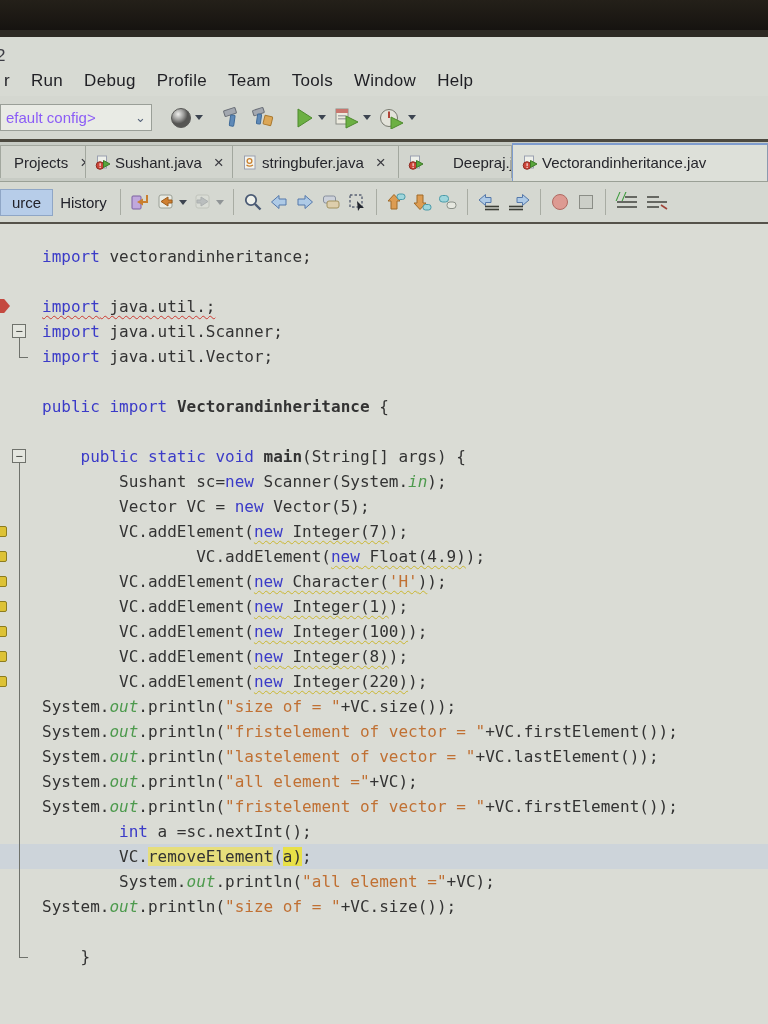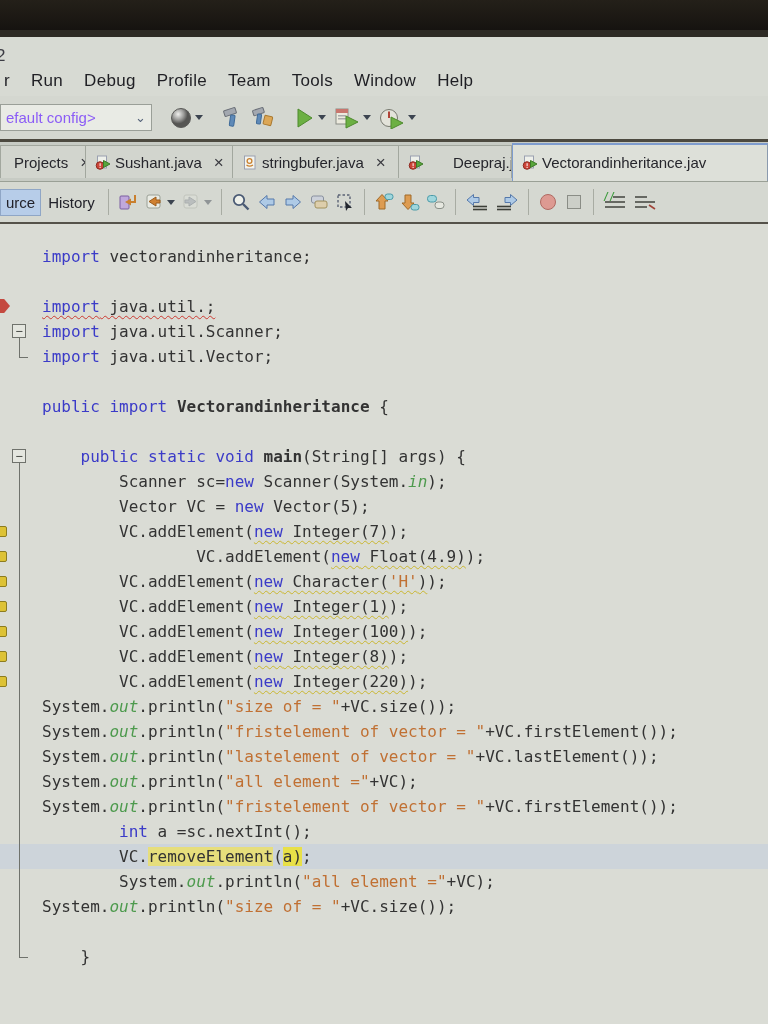--- a/index.html
+++ b/index.html
@@ -35,21 +35,21 @@
   .tab { height:33px; display:flex; align-items:center; padding:0 9px; background:#d2d5ce; border:1px solid #a2a79e; border-bottom:none; font-size:15px; color:#26262c; white-space:nowrap; overflow:hidden; }
   .tab + .tab { border-left:none; }
   .tab .label { margin:0 4px; }
   .tab .close { margin-left:8px; font-size:17px; color:#3a3a40; line-height:1; cursor:pointer; }
   .tab.active { height:38px; background:#dde0d9; border-top:2px solid #7e9cce; border-left:1px solid #7e9cce; border-right:1px solid #8a9aae; }
   .tab .ticon { display:flex; }
 
   
   .edbar { height:42px; background:#d5d8d1; display:flex; align-items:center; border-bottom:2px solid #55524a; }
   .toggle { font-size:15px; color:#22222a; padding:4px 7px; }
-  .toggle.sel { background:#b7cde9; border:1px solid #8fa6c6; padding:4px 5px; }
+  .toggle.sel { background:#b7cde9; border:1px solid #8fa6c6; padding:4px 11px; }
   .edsep { width:1px; height:26px; background:#a8aca3; margin:0 6px; }
   .ebtn { display:flex; align-items:center; margin:0 3px; }
   .ebtn.disabled { opacity:.45; }
 
   
   .editor { position:relative; height:778px; background:var(--c-editor-bg,#dadcd5); overflow:hidden; font-family:"DejaVu Sans Mono", monospace; }
   .code { padding-top:20px; }
   .line { position:relative; height:25px; line-height:25px; font-size:16px; white-space:pre; }
   .line.hl { background:var(--c-line-highlight,#cdd4da); }
   .txt { display:block; margin-left:42px; }
@@ -388,21 +388,21 @@
     <div class="code" id="code">
         <div class="line"><span class="txt" style="padding-left: 0ch;"><span class="tok kw">import</span><span class="tok pl"> vectorandinheritance;</span></span></div>
         <div class="line"><span class="txt" style="padding-left: 0ch;"></span></div>
         <div class="line"><span class="mark-error"></span><span class="txt" style="padding-left: 0ch;"><span class="tok kw ur">import</span><span class="tok pl ur"> java.util.;</span></span></div>
         <div class="line"><span class="fold-box">−</span><span class="fold-below"></span><span class="txt" style="padding-left: 0ch;"><span class="tok kw">import</span><span class="tok pl"> java.util.Scanner;</span></span></div>
         <div class="line"><span class="fold-end"></span><span class="txt" style="padding-left: 0ch;"><span class="tok kw">import</span><span class="tok pl"> java.util.Vector;</span></span></div>
         <div class="line"><span class="txt" style="padding-left: 0ch;"></span></div>
         <div class="line"><span class="txt" style="padding-left: 0ch;"><span class="tok kw">public import</span><span class="tok pl"> </span><span class="tok pl b">Vectorandinheritance</span><span class="tok pl"> {</span></span></div>
         <div class="line"><span class="txt" style="padding-left: 0ch;"></span></div>
         <div class="line"><span class="fold-box">−</span><span class="fold-below"></span><span class="txt" style="padding-left: 4ch;"><span class="tok kw">public static void</span><span class="tok pl"> </span><span class="tok pl b">main</span><span class="tok pl">(String[] args) {</span></span></div>
-        <div class="line"><span class="fold-line"></span><span class="txt" style="padding-left: 8ch;"><span class="tok pl">Scanner sc=</span><span class="tok kw">new</span><span class="tok pl"> Scanner(System.</span><span class="tok fld">in</span><span class="tok pl">);</span></span></div>
+        <div class="line"><span class="fold-line"></span><span class="txt" style="padding-left: 8ch;"><span class="tok pl">Sushant sc=</span><span class="tok kw">new</span><span class="tok pl"> Scanner(System.</span><span class="tok fld">in</span><span class="tok pl">);</span></span></div>
         <div class="line"><span class="fold-line"></span><span class="txt" style="padding-left: 8ch;"><span class="tok pl">Vector VC = </span><span class="tok kw">new</span><span class="tok pl"> Vector(5);</span></span></div>
         <div class="line"><span class="mark-warn"></span><span class="fold-line"></span><span class="txt" style="padding-left: 8ch;"><span class="tok pl">VC.addElement(</span><span class="tok kw uy">new</span><span class="tok pl uy"> Integer(7)</span><span class="tok pl">);</span></span></div>
         <div class="line"><span class="mark-warn"></span><span class="fold-line"></span><span class="txt" style="padding-left: 16ch;"><span class="tok pl">VC.addElement(</span><span class="tok kw uy">new</span><span class="tok pl uy"> Float(4.9)</span><span class="tok pl">);</span></span></div>
         <div class="line"><span class="mark-warn"></span><span class="fold-line"></span><span class="txt" style="padding-left: 8ch;"><span class="tok pl">VC.addElement(</span><span class="tok kw uy">new</span><span class="tok pl uy"> Character(</span><span class="tok chr uy">'H'</span><span class="tok pl uy">)</span><span class="tok pl">);</span></span></div>
         <div class="line"><span class="mark-warn"></span><span class="fold-line"></span><span class="txt" style="padding-left: 8ch;"><span class="tok pl">VC.addElement(</span><span class="tok kw uy">new</span><span class="tok pl uy"> Integer(1)</span><span class="tok pl">);</span></span></div>
         <div class="line"><span class="mark-warn"></span><span class="fold-line"></span><span class="txt" style="padding-left: 8ch;"><span class="tok pl">VC.addElement(</span><span class="tok kw uy">new</span><span class="tok pl uy"> Integer(100)</span><span class="tok pl">);</span></span></div>
         <div class="line"><span class="mark-warn"></span><span class="fold-line"></span><span class="txt" style="padding-left: 8ch;"><span class="tok pl">VC.addElement(</span><span class="tok kw uy">new</span><span class="tok pl uy"> Integer(8)</span><span class="tok pl">);</span></span></div>
         <div class="line"><span class="mark-warn"></span><span class="fold-line"></span><span class="txt" style="padding-left: 8ch;"><span class="tok pl">VC.addElement(</span><span class="tok kw uy">new</span><span class="tok pl uy"> Integer(220)</span><span class="tok pl">);</span></span></div>
         <div class="line"><span class="fold-line"></span><span class="txt" style="padding-left: 0ch;"><span class="tok pl">System.</span><span class="tok fld">out</span><span class="tok pl">.println(</span><span class="tok str">"size of = "</span><span class="tok pl">+VC.size());</span></span></div>
         <div class="line"><span class="fold-line"></span><span class="txt" style="padding-left: 0ch;"><span class="tok pl">System.</span><span class="tok fld">out</span><span class="tok pl">.println(</span><span class="tok str">"fristelement of vector = "</span><span class="tok pl">+VC.firstElement());</span></span></div>

